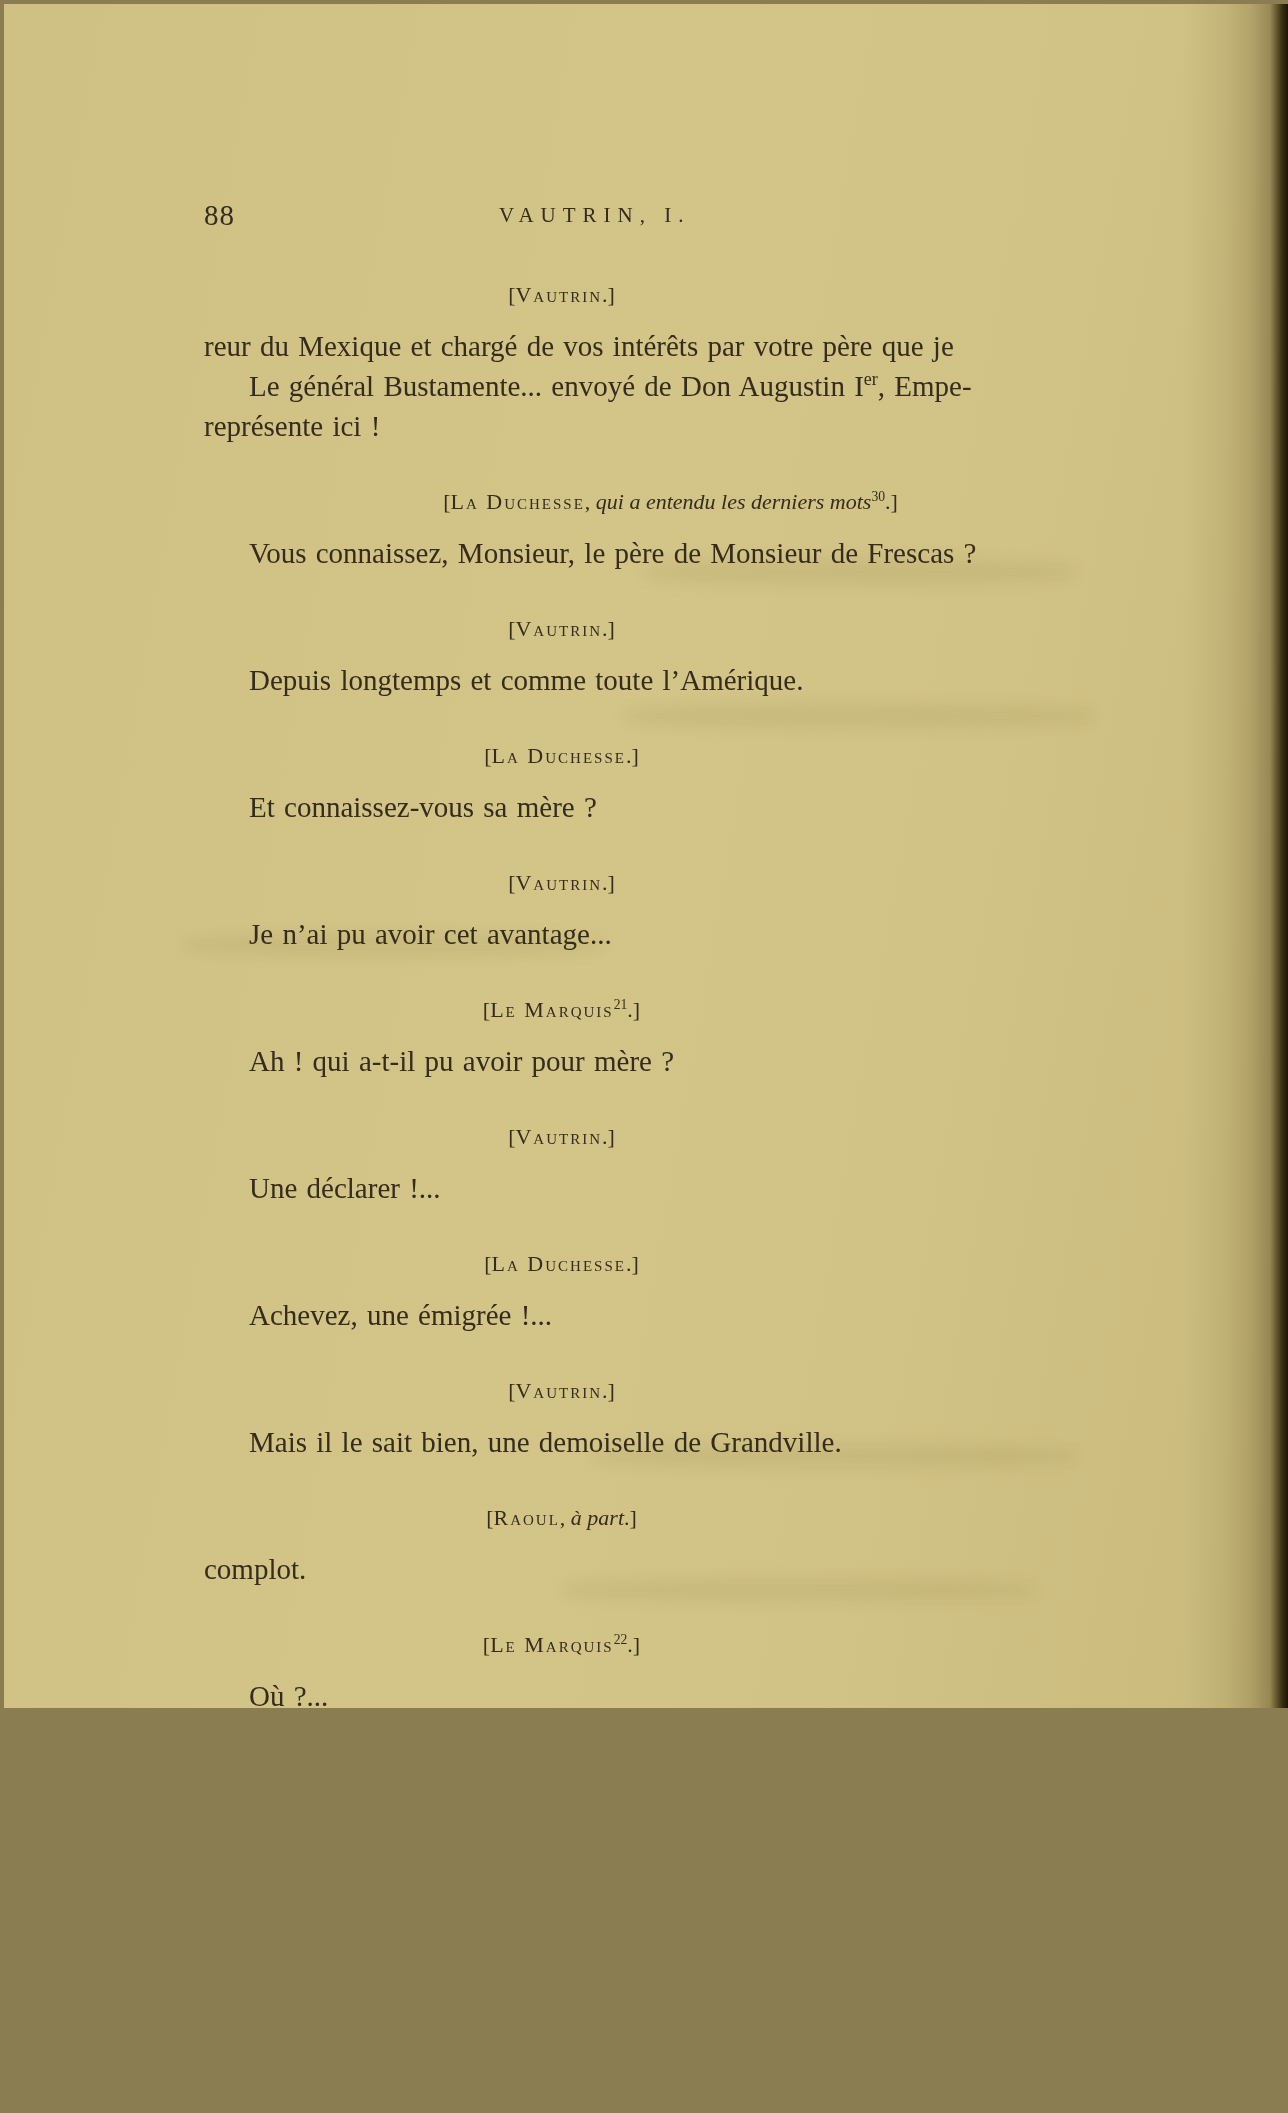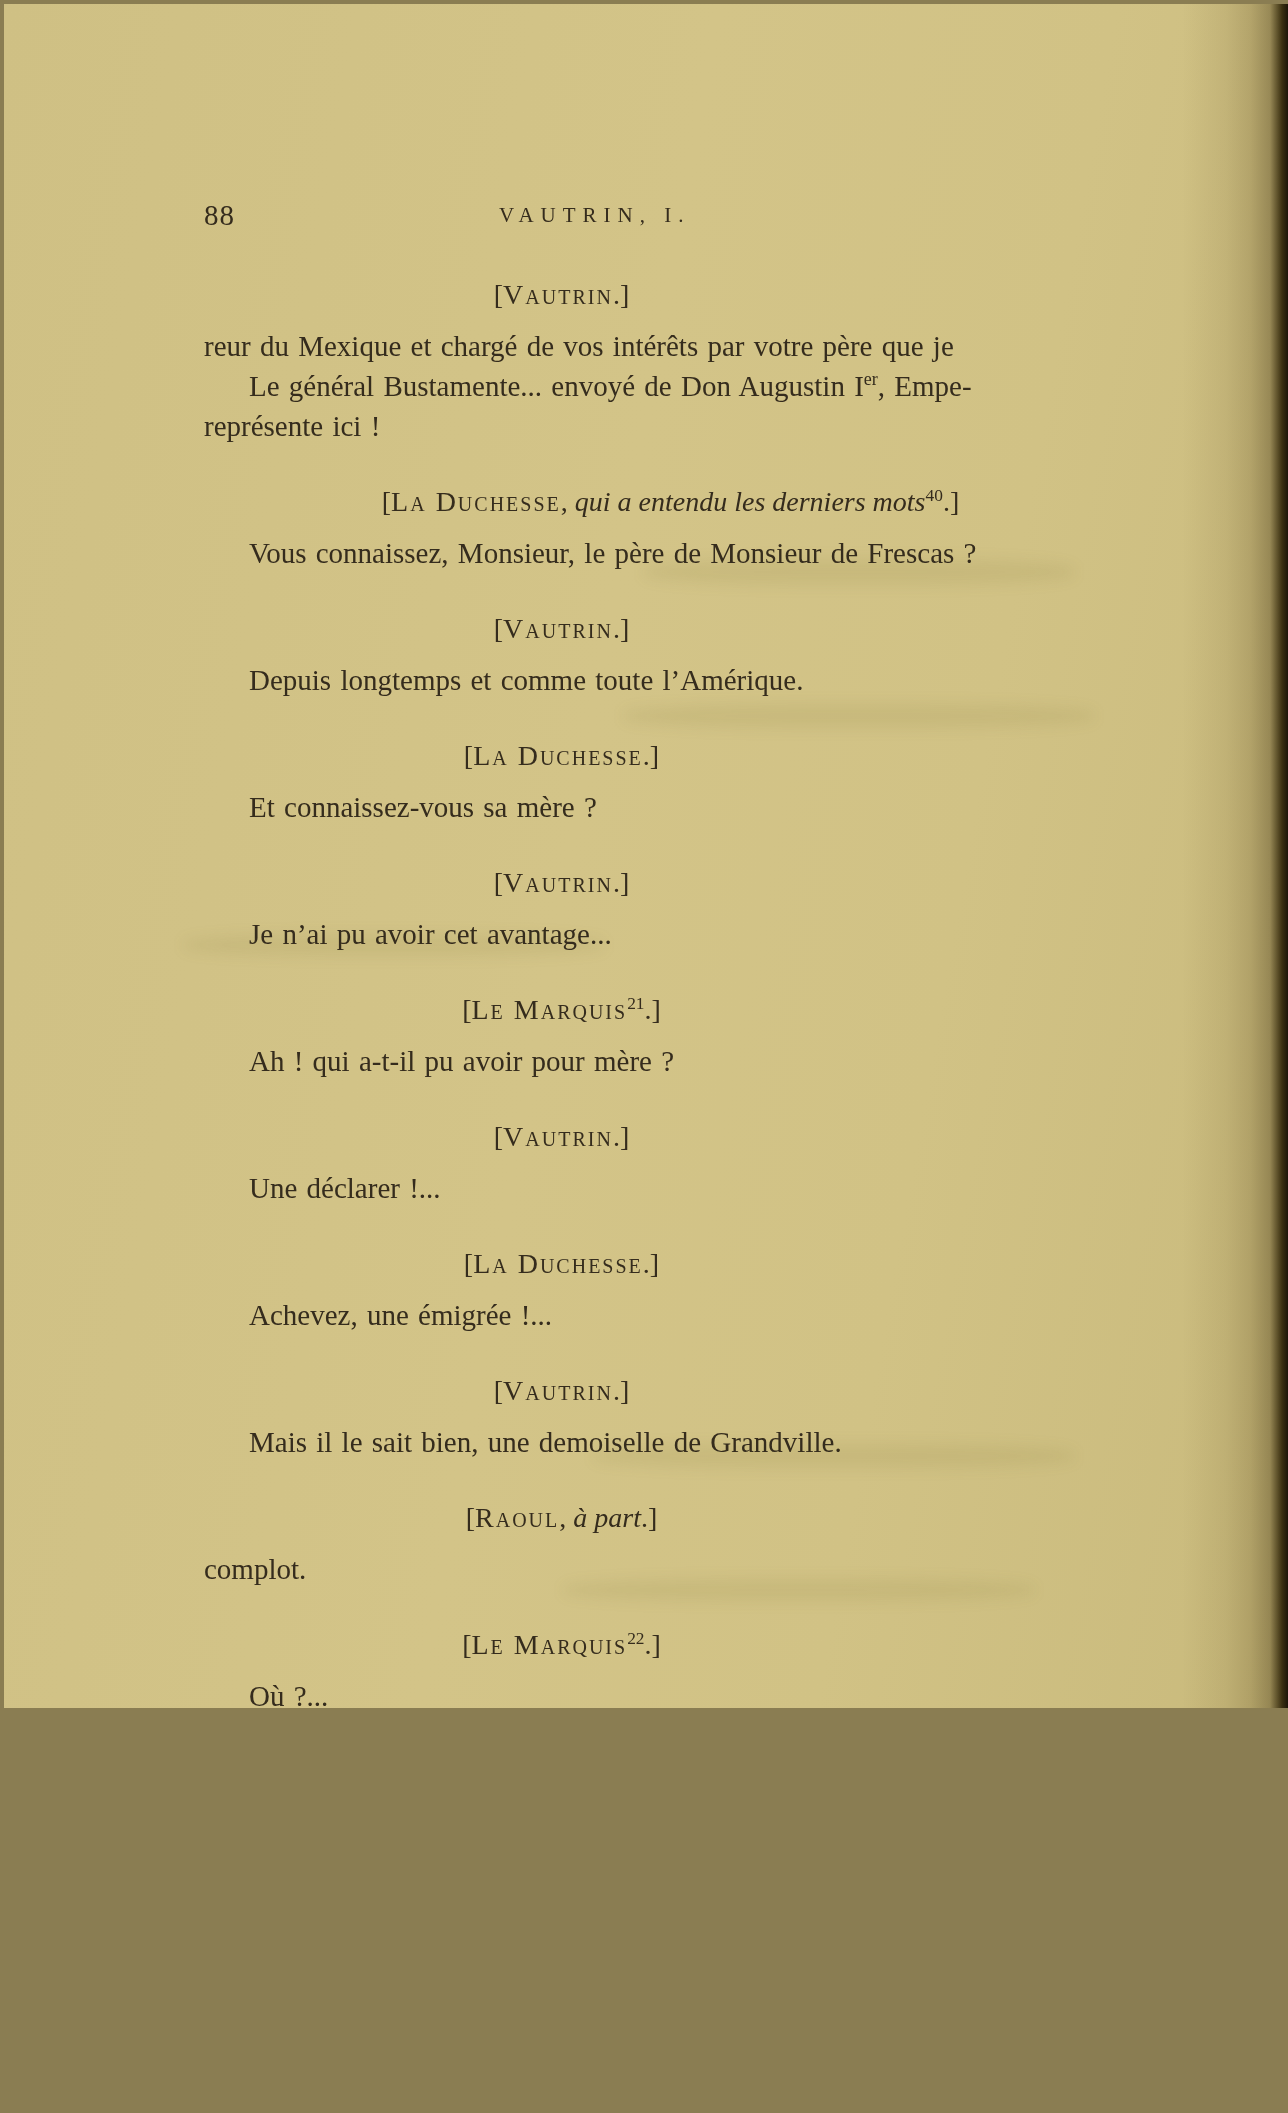--- a/index.html
+++ b/index.html
@@ -39,21 +39,21 @@
   .page-number {
     position:absolute; left:0; top:2px;
     font-size:29px; letter-spacing:1px;
   }
   .running-title {
     position:absolute; left:295px; top:6px;
     font-size:21px; letter-spacing:7px;
   }
 
   .b-heading {
-    font-size:28px; line-height:40px;
+    font-size:22px; line-height:40px;
     text-align:center;
     transform:translateX(-105px);
     margin-top:36px;
     white-space:nowrap;
   }
   .b-heading.wide { transform:translateX(4px); }
 
   .b-line {
     font-size:29px; line-height:40px;
     margin-top:11px;
@@ -84,21 +84,21 @@
   <div class="text-block">
     <div class="page-header">
       <span class="page-number">88</span>
       <span class="running-title">VAUTRIN, I.</span>
     </div>
     <div>
         <div class="b-heading"><span class="s-p">[</span><span class="s-sc">Vautrin</span><span class="s-p">.]</span></div>
         <div class="b-line"><span class="s-p">reur du Mexique et chargé de vos intérêts par votre père que je</span></div>
         <div class="b-line indent"><span class="s-p">Le général Bustamente... envoyé de Don Augustin I</span><span class="s-sup">er</span><span class="s-p">, Empe-</span></div>
         <div class="b-line"><span class="s-p">représente ici !</span></div>
-        <div class="b-heading wide"><span class="s-p">[</span><span class="s-sc">La Duchesse</span><span class="s-p">, </span><span class="s-i">qui a entendu les derniers mots</span><span class="s-sup">40</span><span class="s-p">.]</span></div>
+        <div class="b-heading wide"><span class="s-p">[</span><span class="s-sc">La Duchesse</span><span class="s-p">, </span><span class="s-i">qui a entendu les derniers mots</span><span class="s-sup">30</span><span class="s-p">.]</span></div>
         <div class="b-line indent"><span class="s-p">Vous connaissez, Monsieur, le père de Monsieur de Frescas ?</span></div>
         <div class="b-heading"><span class="s-p">[</span><span class="s-sc">Vautrin</span><span class="s-p">.]</span></div>
         <div class="b-line indent"><span class="s-p">Depuis longtemps et comme toute l’Amérique.</span></div>
         <div class="b-heading"><span class="s-p">[</span><span class="s-sc">La Duchesse</span><span class="s-p">.]</span></div>
         <div class="b-line indent"><span class="s-p">Et connaissez-vous sa mère ?</span></div>
         <div class="b-heading"><span class="s-p">[</span><span class="s-sc">Vautrin</span><span class="s-p">.]</span></div>
         <div class="b-line indent"><span class="s-p">Je n’ai pu avoir cet avantage...</span></div>
         <div class="b-heading"><span class="s-p">[</span><span class="s-sc">Le Marquis</span><span class="s-sup">21</span><span class="s-p">.]</span></div>
         <div class="b-line indent"><span class="s-p">Ah ! qui a-t-il pu avoir pour mère ?</span></div>
         <div class="b-heading"><span class="s-p">[</span><span class="s-sc">Vautrin</span><span class="s-p">.]</span></div>

